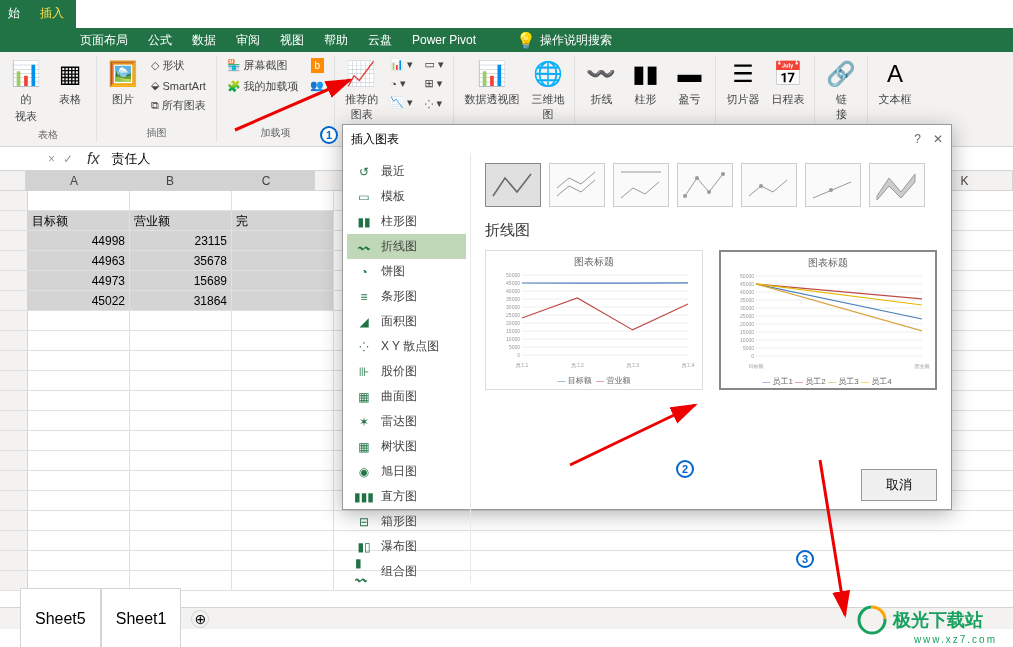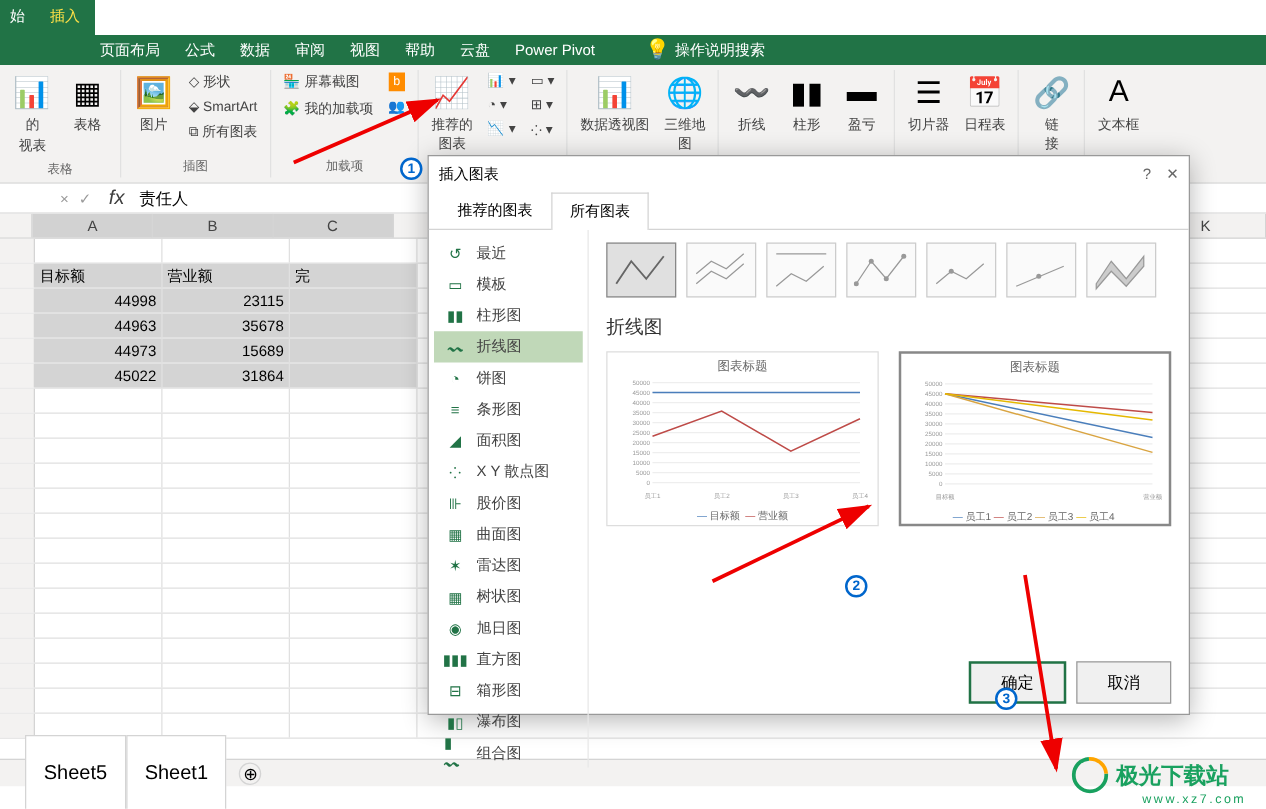--- a/index.html
+++ b/index.html
@@ -45,21 +45,21 @@
 .cell.selected { background: #d4d4d4; text-align: right; }
 .cell.header-cell { text-align: left; font-weight: normal; }
 
 
 .sheet-tabs { position: absolute; bottom: 18px; left: 0; height: 22px; display: flex; align-items: center; gap: 0; padding-left: 20px; border-top: 1px solid #d4d4d4; background: #f3f2f1; width: 100%; }
 .sheet-tab { padding: 21px 14px; font-size: 16px; border: 1px solid #d4d4d4; background: #fff; cursor: pointer; }
 .sheet-tab.active { background: #fff; border-bottom-color: #fff; }
 .sheet-add { margin-left: 10px; font-size: 14px; cursor: pointer; border: 1px solid #d4d4d4; border-radius: 50%; width: 18px; height: 18px; display: flex; align-items: center; justify-content: center; }
 
 
-.dialog { position: absolute; left: 342px; top: 124px; width: 610px; height: 448px; background: #fff; border: 1px solid #999; box-shadow: 0 4px 20px rgba(0,0,0,0.3); z-index: 100; }
+.dialog { position: absolute; left: 342px; top: 124px; width: 610px; height: 386px; background: #fff; border: 1px solid #999; box-shadow: 0 4px 20px rgba(0,0,0,0.3); z-index: 100; }
 .dialog-title-bar { height: 28px; display: flex; align-items: center; justify-content: space-between; padding: 0 8px; font-size: 12px; }
 .dialog-title-bar .controls { display: flex; gap: 12px; color: #666; cursor: pointer; }
 .dialog-tabs { display: flex; border-bottom: 1px solid #d4d4d4; padding-left: 8px; }
 .dialog-tab { padding: 6px 14px; font-size: 12px; cursor: pointer; border: 1px solid transparent; border-bottom: none; }
 .dialog-tab.active { border-color: #d4d4d4; background: #fff; position: relative; top: 1px; }
 .dialog-body { display: flex; height: 430px; }
 .chart-type-list { width: 130px; border-right: 1px solid #e8e8e8; padding: 6px 4px; overflow-y: auto; }
 .chart-type-item { display: flex; align-items: center; gap: 8px; padding: 4px 8px; font-size: 12px; color: #444; cursor: pointer; }
 .chart-type-item.selected { background: #c0d8b8; }
 .chart-type-item .ct-icon { width: 18px; height: 16px; display: inline-flex; align-items: center; justify-content: center; color: #217346; }
@@ -410,24 +410,20 @@
   <div class="sheet-add">⊕</div>
 </div>
 
 <div class="dialog">
   <div class="dialog-title-bar">
     <span>插入图表</span>
     <div class="controls">
       <span>?</span>
       <span>✕</span>
     </div>
-  </div>
-  <div class="dialog-tabs">
-    <div class="dialog-tab">推荐的图表</div>
-    <div class="dialog-tab active">所有图表</div>
   </div>
   <div class="dialog-body">
     <div class="chart-type-list">
       <div class="chart-type-item">
           <span class="ct-icon">↺</span>
           <span>最近</span>
         </div>
       <div class="chart-type-item">
           <span class="ct-icon">▭</span>
           <span>模板</span>
@@ -609,21 +605,20 @@
               <polyline points="28,11.964799999999997 194,33.0176" fill="none" stroke="#e5b800" stroke-width="1.2"></polyline>
               <text x="28" y="96" font-size="5" text-anchor="middle" fill="#999">目标额</text>
               <text x="194" y="96" font-size="5" text-anchor="middle" fill="#999">营业额</text>
             </svg>
           <div class="chart-legend" id="legend2"><span><span style="color:#4a7ebb">—</span> 员工1&nbsp;</span><span><span style="color:#be4b48">—</span> 员工2&nbsp;</span><span><span style="color:#d9a441">—</span> 员工3&nbsp;</span><span><span style="color:#e5b800">—</span> 员工4&nbsp;</span></div>
         </div>
       </div>
     </div>
   </div>
   <div class="dialog-buttons">
-    <button class="dialog-btn primary">确定</button>
     <button class="dialog-btn">取消</button>
   </div>
 </div>
 
 <svg class="annotation" style="left:230px;top:75px" width="140" height="60">
   <defs>
       <marker id="ah1" markerWidth="10" markerHeight="10" refX="8" refY="3" orient="auto">
         <path d="M0,0 L0,6 L9,3 z" fill="#e00"></path>
       </marker>
     </defs>

